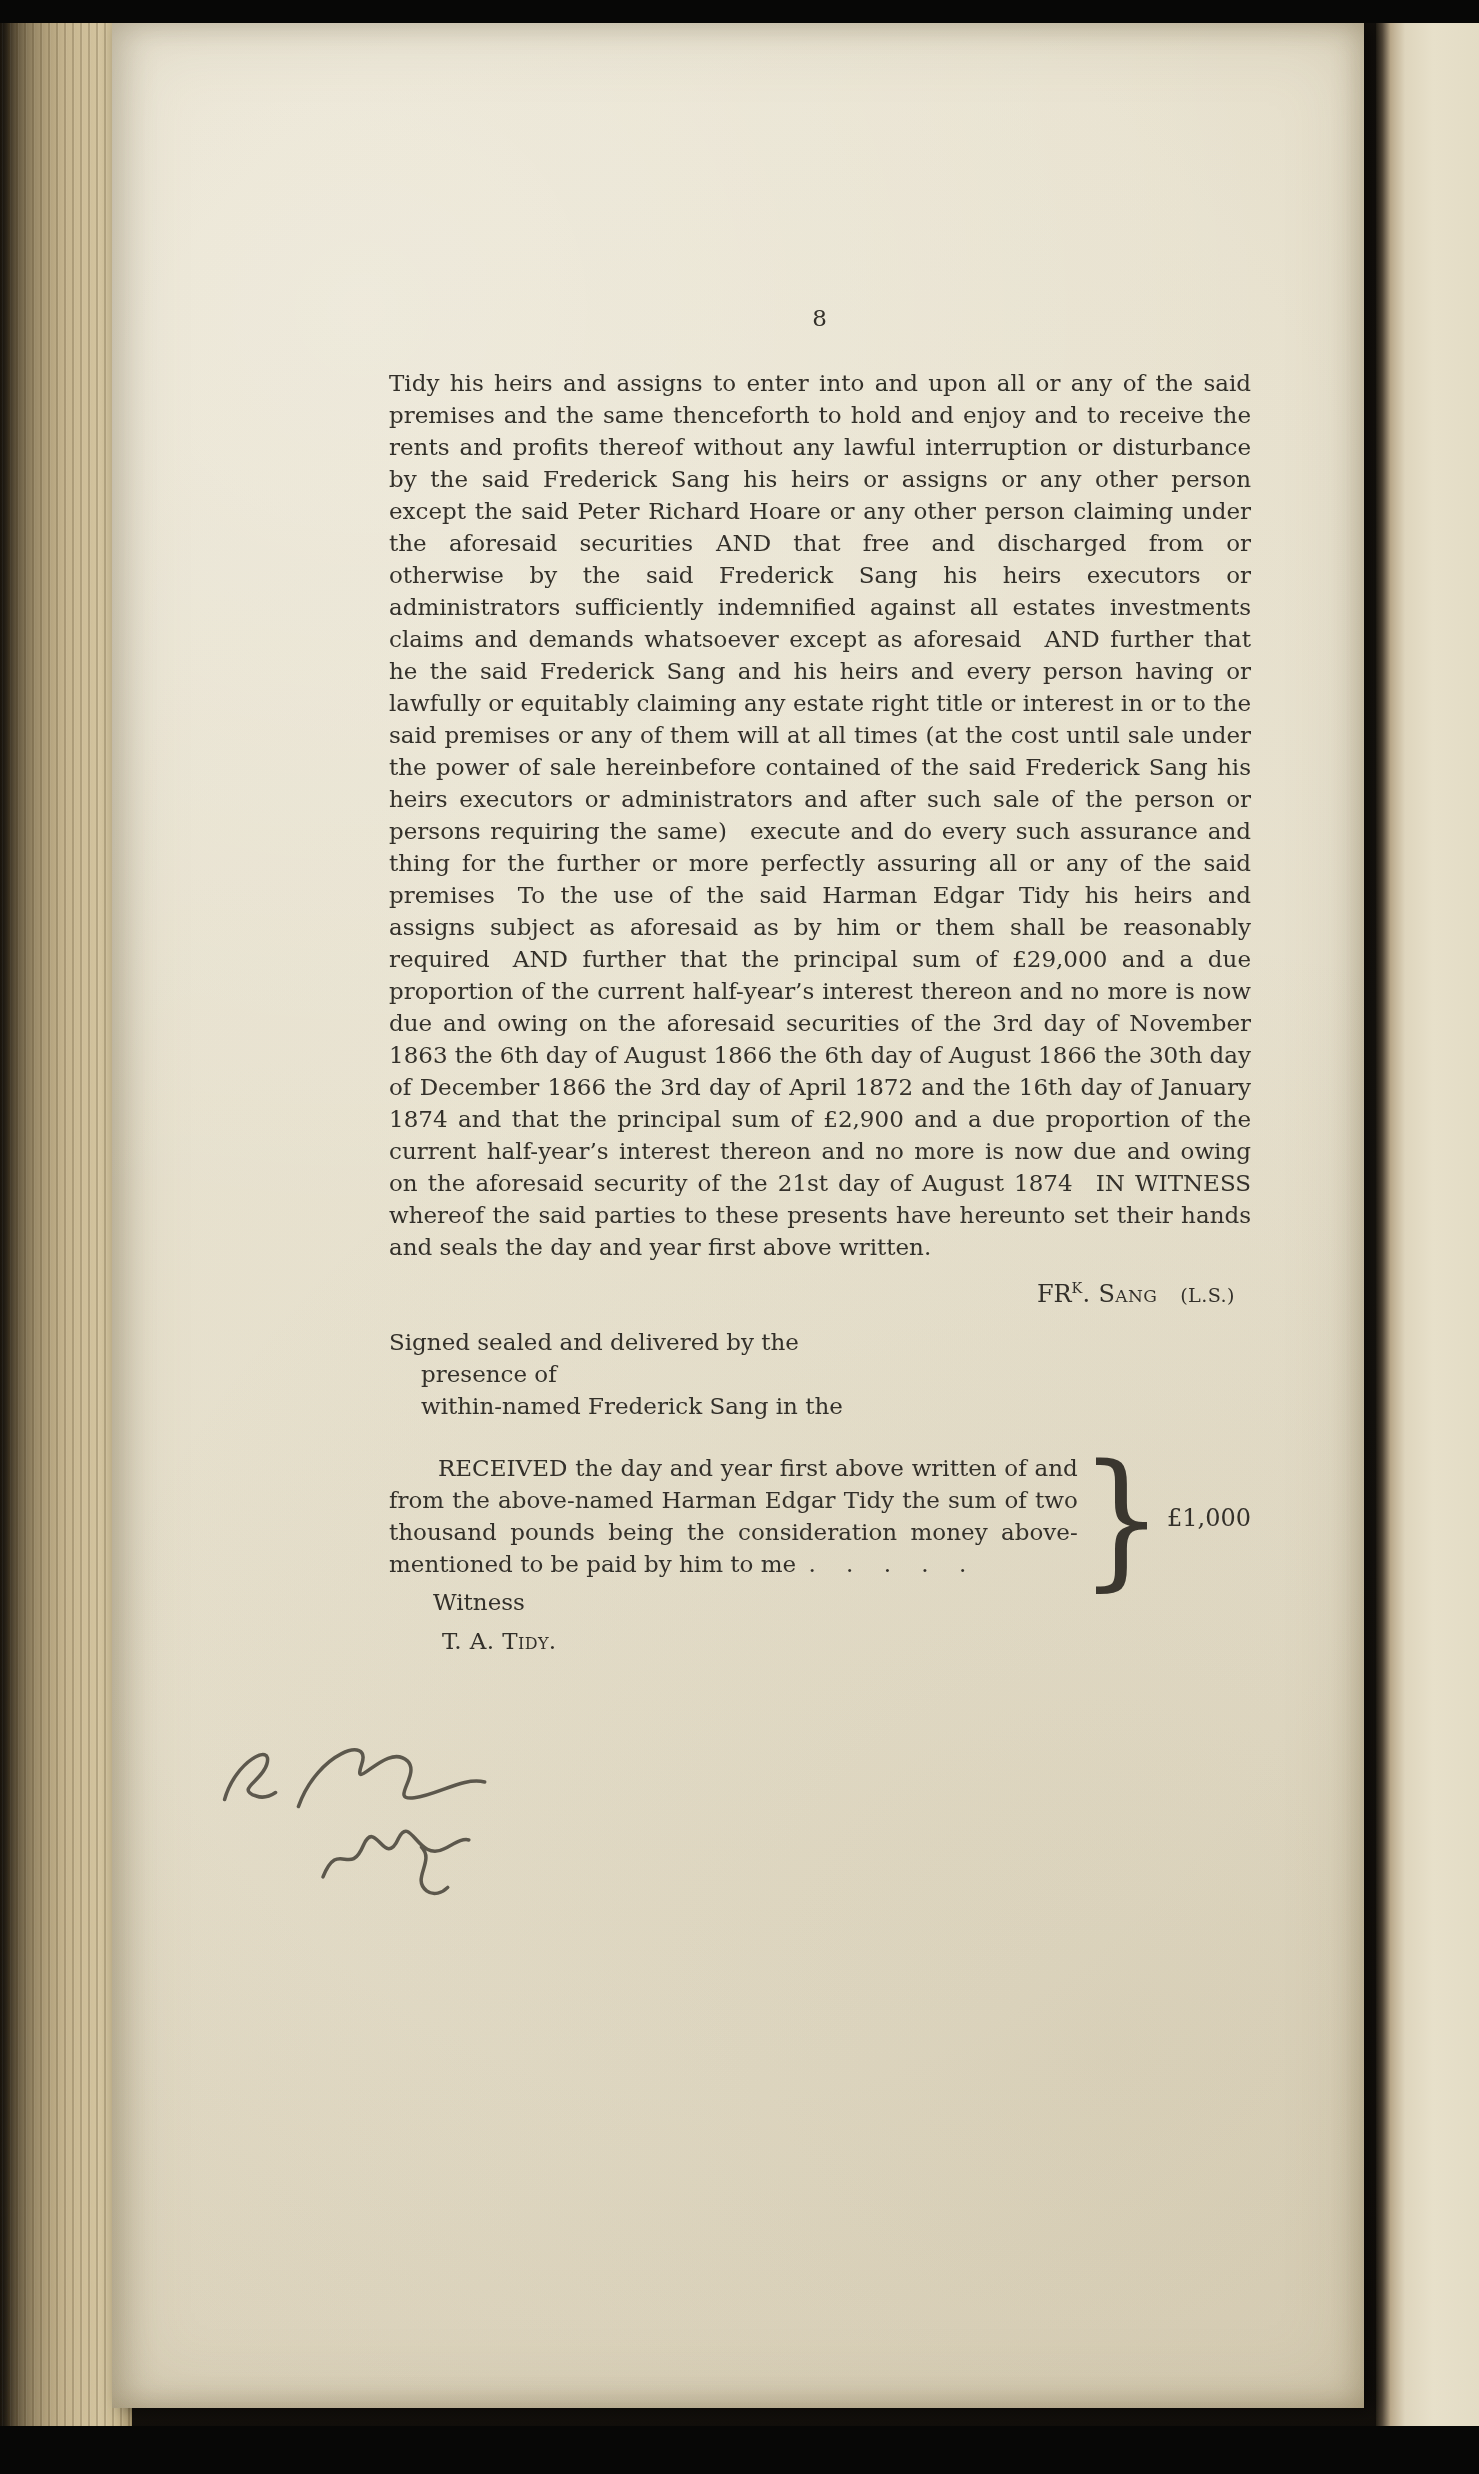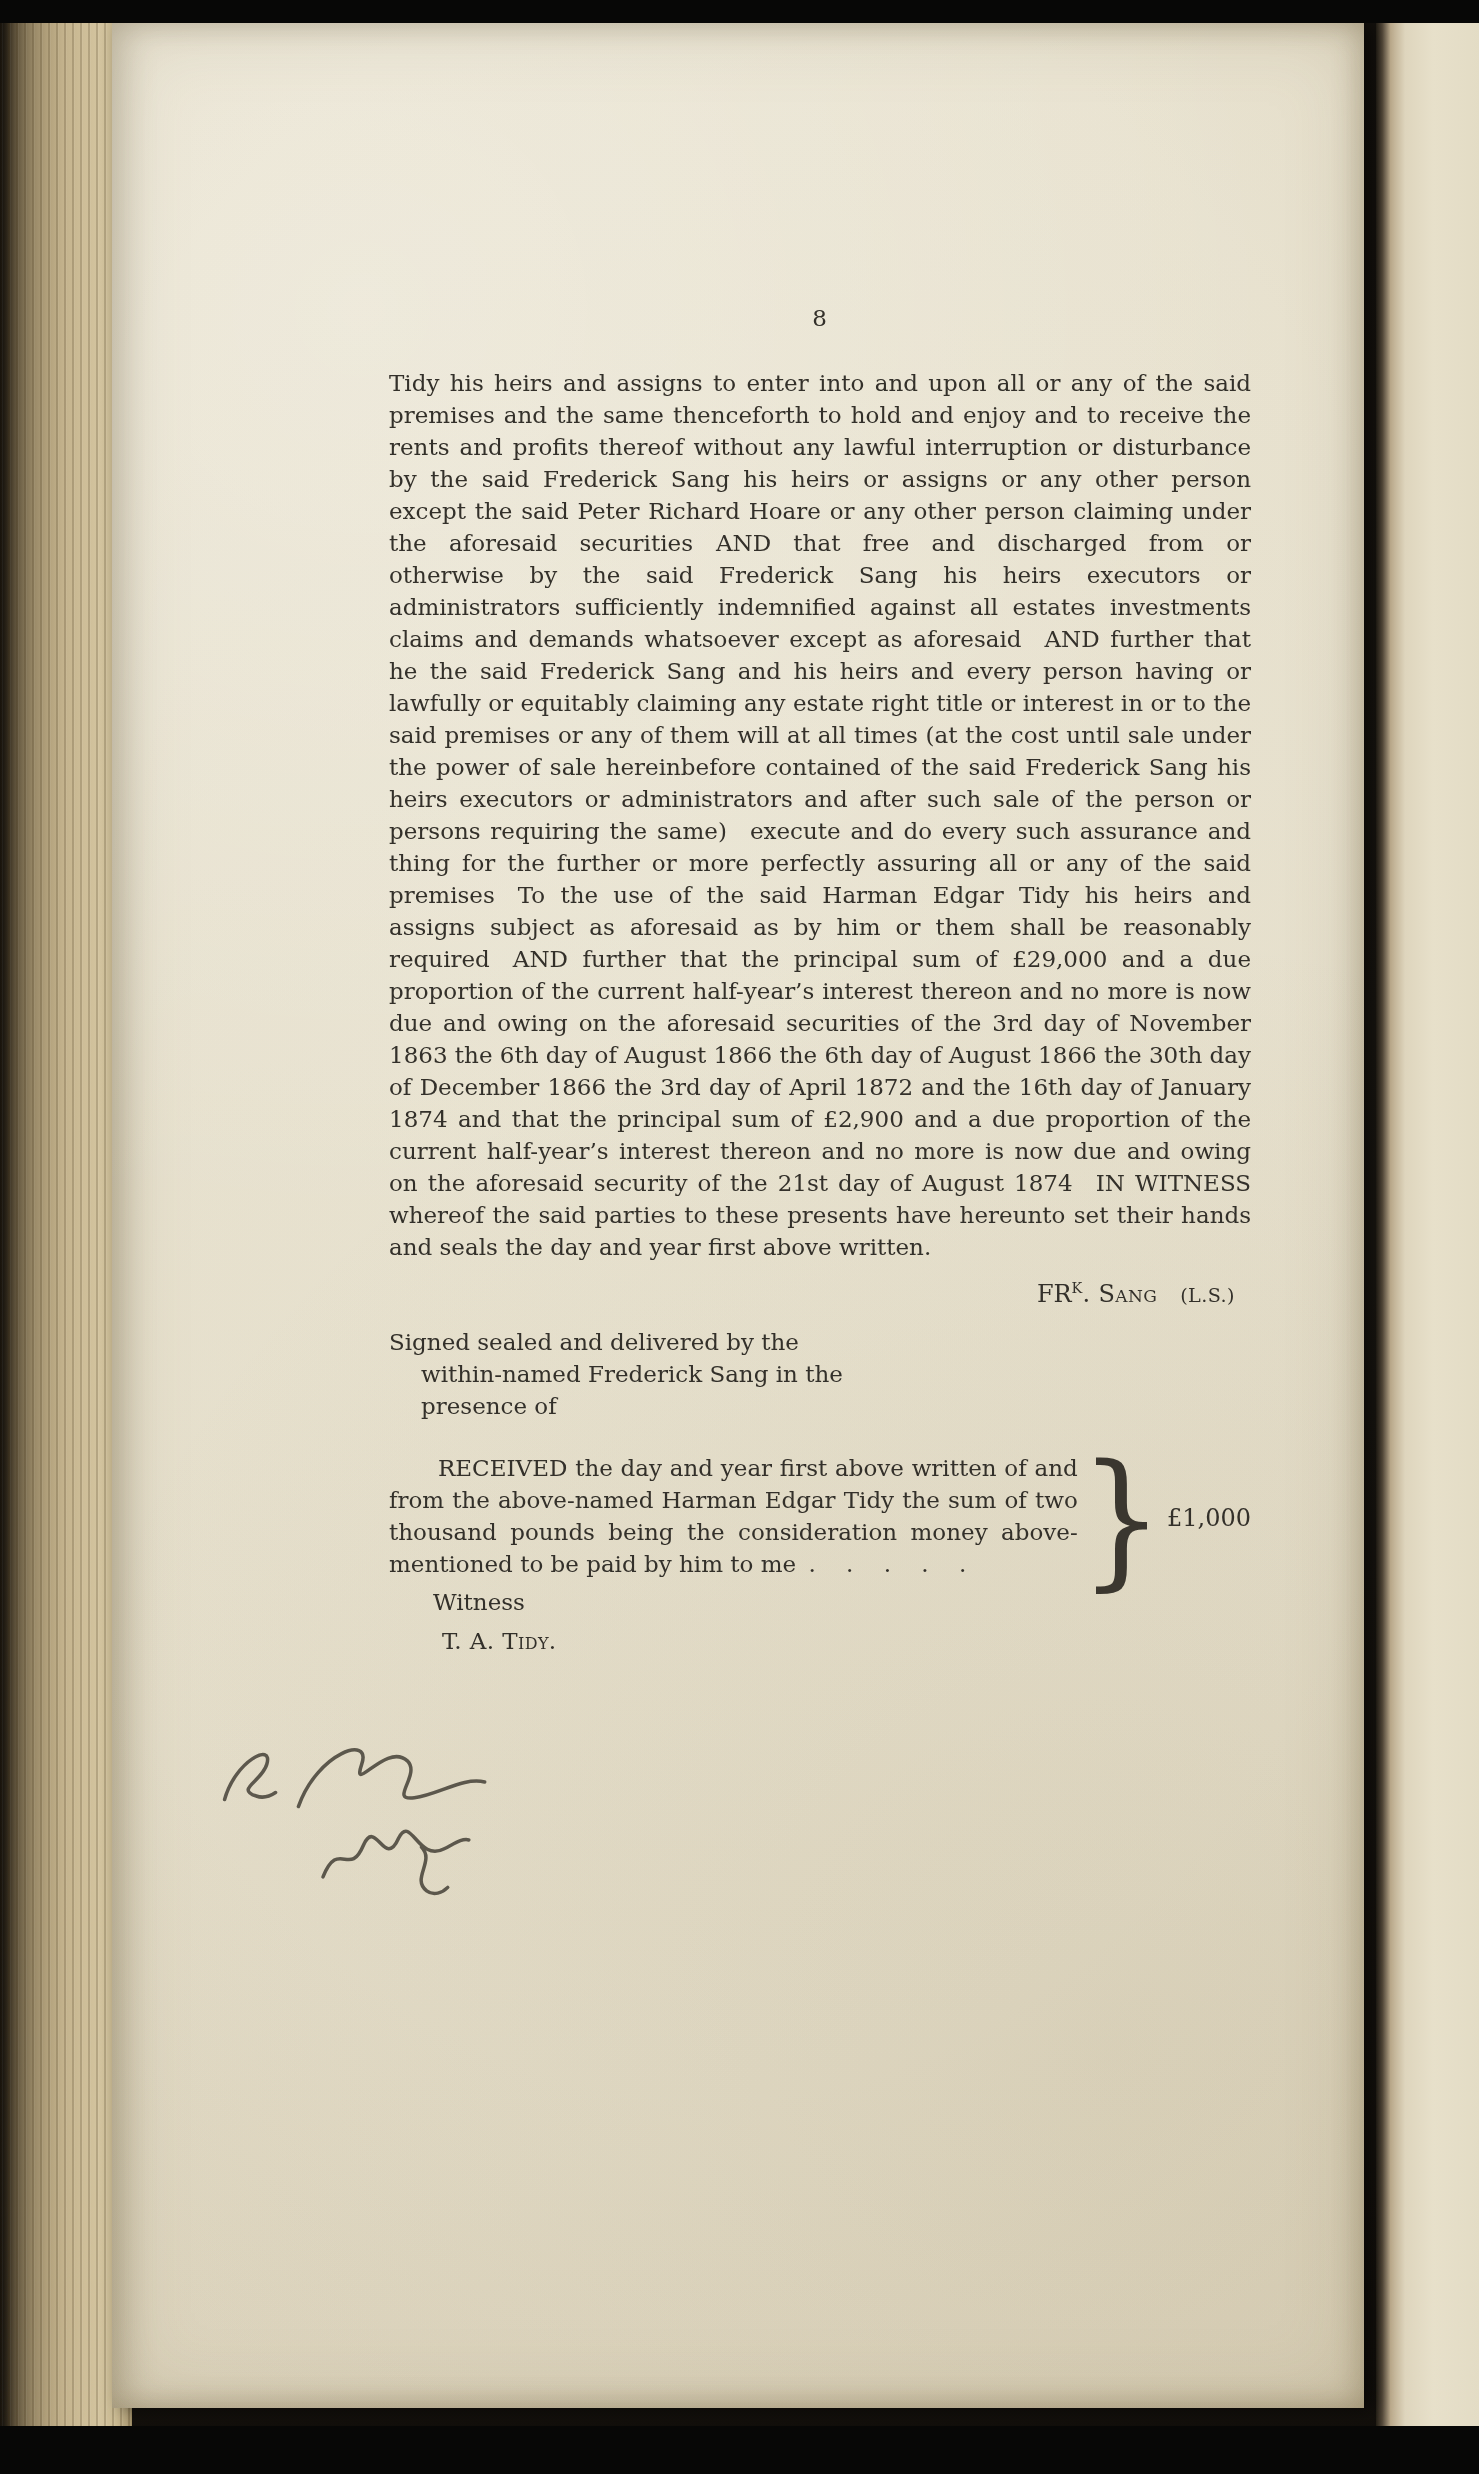--- a/index.html
+++ b/index.html
@@ -94,22 +94,22 @@
       <div class="page-number">8</div>
 
       <p class="body-text">Tidy his heirs and assigns to enter into and upon all or any of the said premises and the same thenceforth to hold and enjoy and to receive the rents and profits thereof without any lawful interruption or disturbance by the said Frederick Sang his heirs or assigns or any other person except the said Peter Richard Hoare or any other person claiming under the aforesaid securities AND that free and discharged from or otherwise by the said Frederick Sang his heirs executors or administrators sufficiently indemnified against all estates investments claims and demands whatsoever except as aforesaid AND further that he the said Frederick Sang and his heirs and every person having or lawfully or equitably claiming any estate right title or interest in or to the said premises or any of them will at all times (at the cost until sale under the power of sale hereinbefore contained of the said Frederick Sang his heirs executors or administrators and after such sale of the person or persons requiring the same) execute and do every such assurance and thing for the further or more perfectly assuring all or any of the said premises To the use of the said Harman Edgar Tidy his heirs and assigns subject as aforesaid as by him or them shall be reasonably required AND further that the principal sum of £29,000 and a due proportion of the current half-year’s interest thereon and no more is now due and owing on the aforesaid securities of the 3rd day of November 1863 the 6th day of August 1866 the 6th day of August 1866 the 30th day of December 1866 the 3rd day of April 1872 and the 16th day of January 1874 and that the principal sum of £2,900 and a due proportion of the current half-year’s interest thereon and no more is now due and owing on the aforesaid security of the 21st day of August 1874 IN WITNESS whereof the said parties to these presents have hereunto set their hands and seals the day and year first above written.</p>
 
       <div class="sig-line sig-1">
         <span>FR</span><sup class="sig-sup">K</sup><span class="sc">. Sang</span><span class="seal sc">(L.S.)</span>
       </div>
 
       <div class="attestation">
         <div>Signed sealed and delivered by the</div>
+        <div class="indent">presence of</div>
         <div class="indent">within-named Frederick Sang in the</div>
-        <div class="indent">presence of</div>
       </div>
 
 
       <div class="receipt-row">
         <p class="receipt-text"><span>RECEIVED the day and year first above written of and from the above-named Harman Edgar Tidy the sum of two thousand pounds being the consideration money above-mentioned to be paid by him to me</span><span class="dots">. . . . .</span></p>
         <div class="brace">}</div>
         <div class="amount">£1,000</div>
       </div>
 
 

